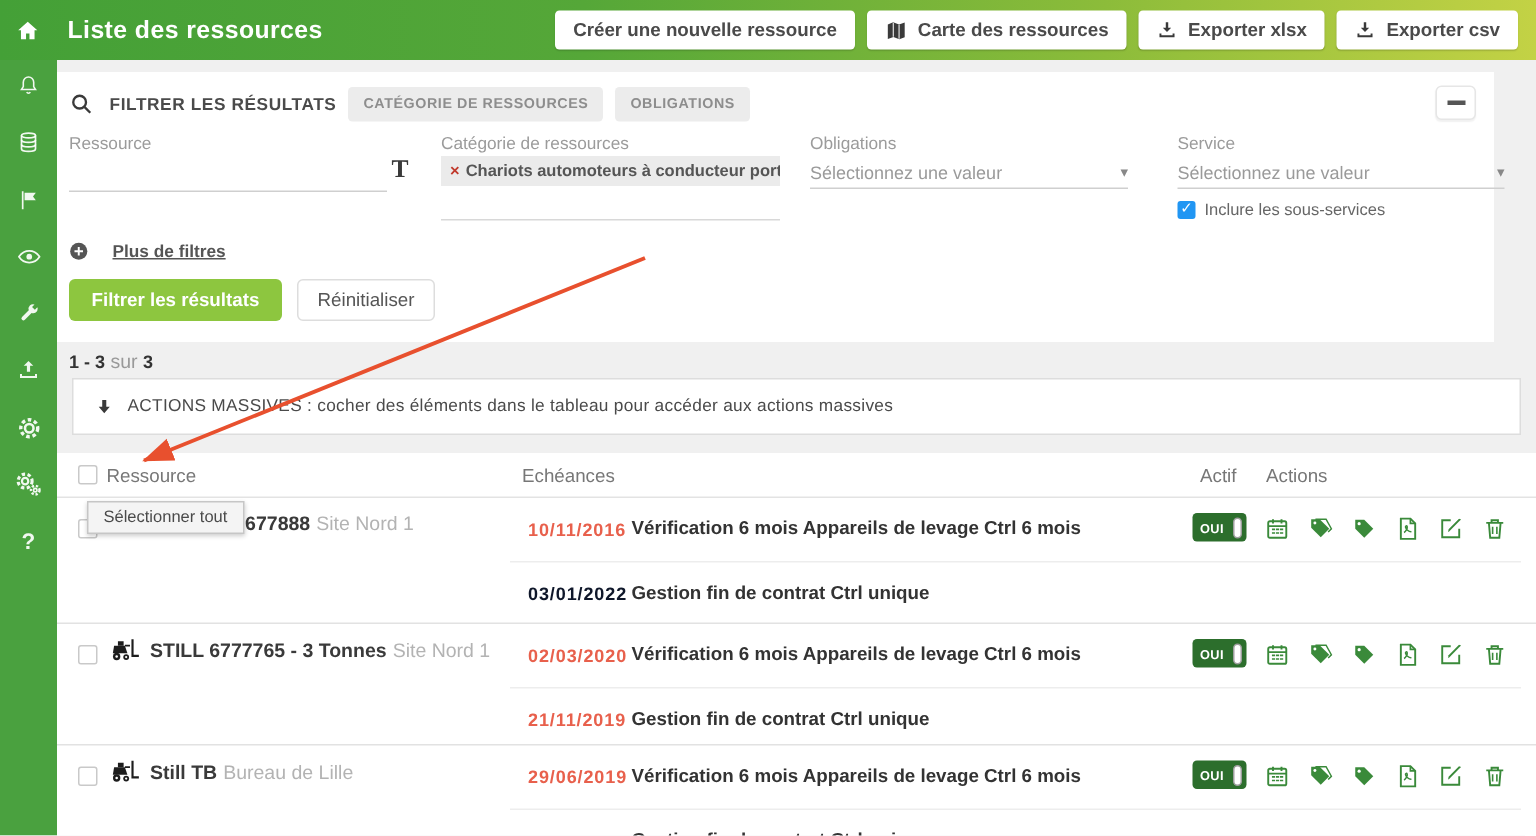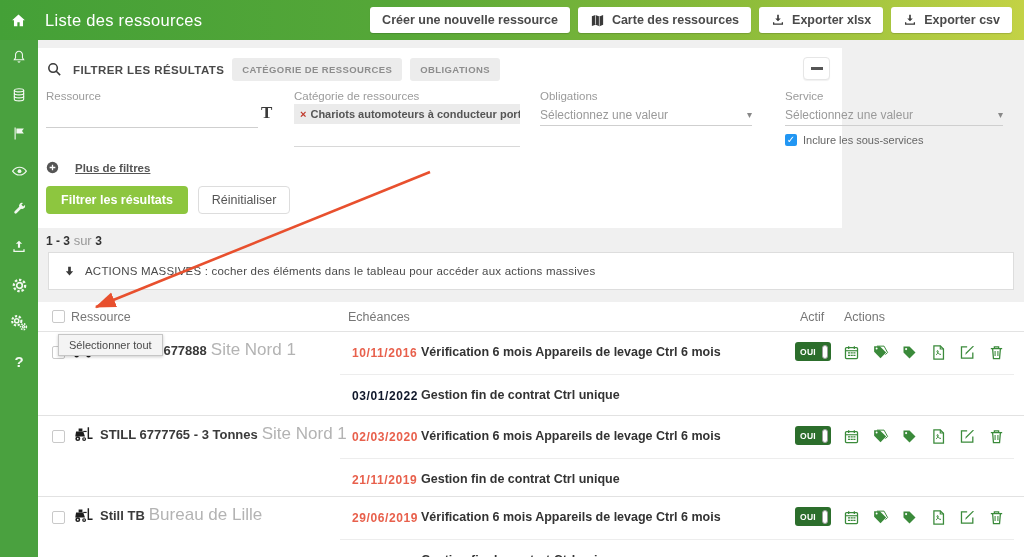--- a/index.html
+++ b/index.html
@@ -12,42 +12,42 @@
   }
   svg { display:block; }
 
   
   .topbar {
     position:absolute; left:0; top:0; width:1024px; height:40px;
     background:linear-gradient(90deg,#44a037 0%, #55a738 38%, #8cbc3a 72%, #c3d245 100%);
     display:flex; align-items:center; z-index:10;
   }
   .topbar .home { margin-left:10px; cursor:pointer; }
-  .topbar h1 { margin-left:18px; font-size:16.5px; font-weight:400; color:#fff; letter-spacing:.3px; }
+  .topbar h1 { margin-left:18px; font-size:16.5px; font-weight:700; color:#fff; letter-spacing:.3px; }
   .topbar-actions { margin-left:auto; margin-right:12px; display:flex; gap:8px; }
   .tb-btn {
     background:#fff; border:none; border-radius:3px; height:26px;
     padding:0 12px; font-family:inherit; font-size:12.5px; font-weight:bold; color:#4a4a4a;
     display:flex; align-items:center; gap:7px; cursor:pointer;
     box-shadow:0 1px 1px rgba(0,0,0,.15);
   }
 
   
   .sidebar {
     position:absolute; left:0; top:40px; width:38px; height:517px;
     background:#4aa13f; display:flex; flex-direction:column; align-items:center;
     padding-top:8px; gap:20px; z-index:9;
   }
   .sb-icon { width:18px; height:18px; display:flex; align-items:center; justify-content:center;
     color:rgba(255,255,255,.92); cursor:pointer; }
   .sb-icon span.qmark { font-size:15px; font-weight:bold; color:rgba(255,255,255,.92); }
 
   
   .filter-card {
-    position:absolute; left:38px; top:48px; width:804px; height:180px; background:#fff;
+    position:absolute; left:38px; top:48px; width:958px; height:180px; background:#fff;
   }
   .f-head { position:absolute; left:8px; top:10px; display:flex; align-items:center; }
   .f-title { font-size:11.5px; font-weight:bold; color:#4a4a4a; letter-spacing:.4px; margin-left:10px; }
   .f-chip {
     margin-left:8px; background:#ececec; color:#8d8d8d; font-size:9.5px; font-weight:bold;
     letter-spacing:.4px; padding:6px 10px; border-radius:3px; cursor:pointer; white-space:nowrap;
   }
   .collapse-btn {
     position:absolute; right:12px; top:9px; width:27px; height:23px; background:#fff;
     border:1px solid #e6e6e6; border-radius:4px; cursor:pointer;
@@ -104,21 +104,21 @@
   .thead .th { position:absolute; top:8px; font-size:12.5px; color:#777; }
   .cbox { width:13px; height:13px; border:1px solid #c9c9c9; border-radius:2px; background:#fff; cursor:pointer; }
   .thead .cbox { position:absolute; left:14px; top:8px; }
   .th-res { left:33px; } .th-ech { left:310px; } .th-act { left:762px; } .th-actions { left:806px; }
 
   .trow { position:relative; border-bottom:1px solid #e2e2e2; }
   .row1 { height:84px; } .row2 { height:81px; } .row3 { height:130px; border-bottom:none; }
   .trow .cbox { position:absolute; left:14px; top:14px; }
   .res-cell { position:absolute; left:33px; top:8px; display:flex; align-items:center; gap:7px; }
   .res-name { font-size:13px; font-weight:bold; color:#3a3a3a; white-space:nowrap; }
-  .res-site { font-size:17px; color:#b3b3b3; font-weight:400; margin-left:4px; }
+  .res-site { font-size:13px; color:#b3b3b3; font-weight:400; margin-left:4px; }
 
   .deadlines { position:absolute; left:302px; right:10px; top:0; }
   .dl-line { position:relative; height:42px; }
   .dl-line + .dl-line { border-top:1px solid #ededed; }
   .dl-date { position:absolute; left:12px; top:14px; font-size:12px; font-weight:bold; letter-spacing:.6px; }
   .dl-date.red { color:#e8604c; } .dl-date.green { color:#0f172a; }
   .dl-label { position:absolute; left:81px; top:13px; font-size:12.5px; font-weight:bold; color:#333; white-space:nowrap; }
 
   .toggle { position:absolute; left:757px; top:10px; width:36px; height:19px; background:#2c6e2c;
     border-radius:3px; cursor:pointer; }

